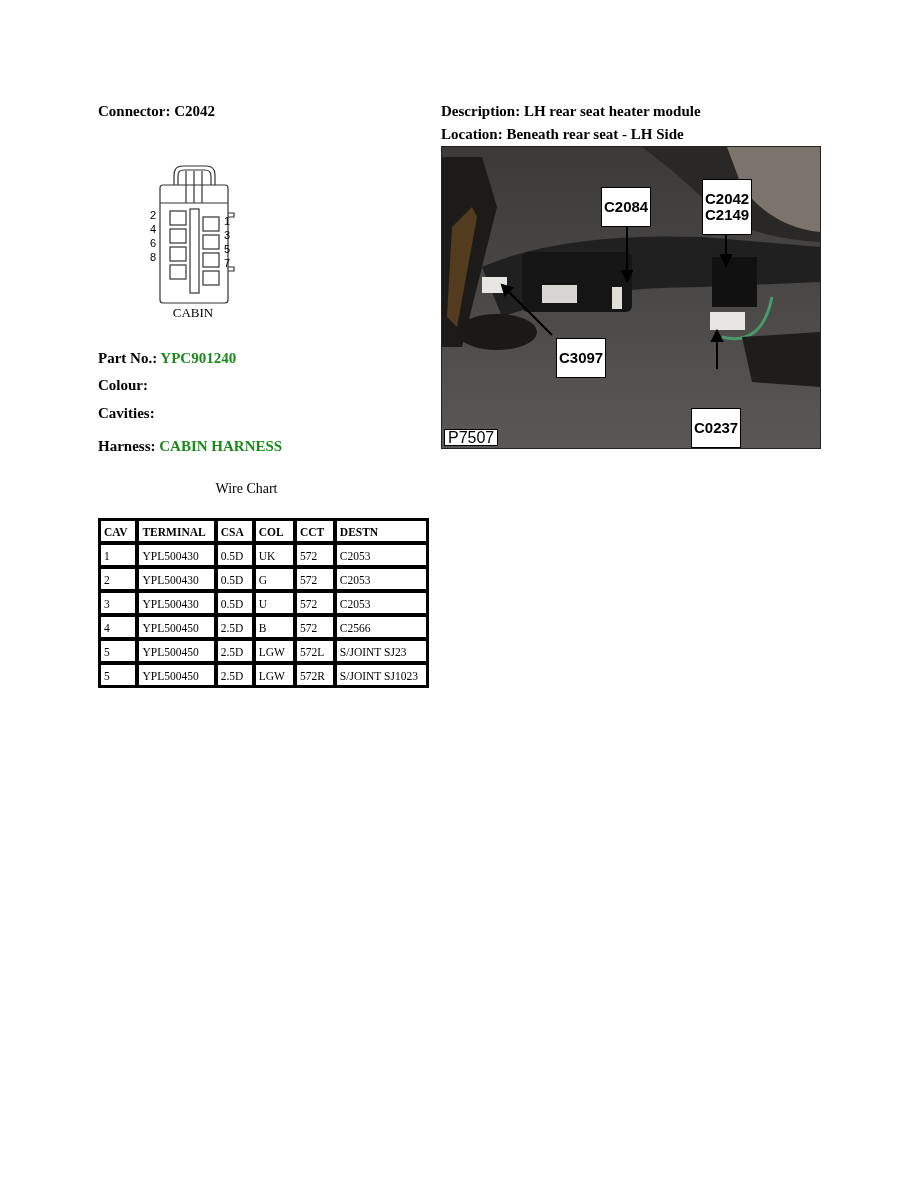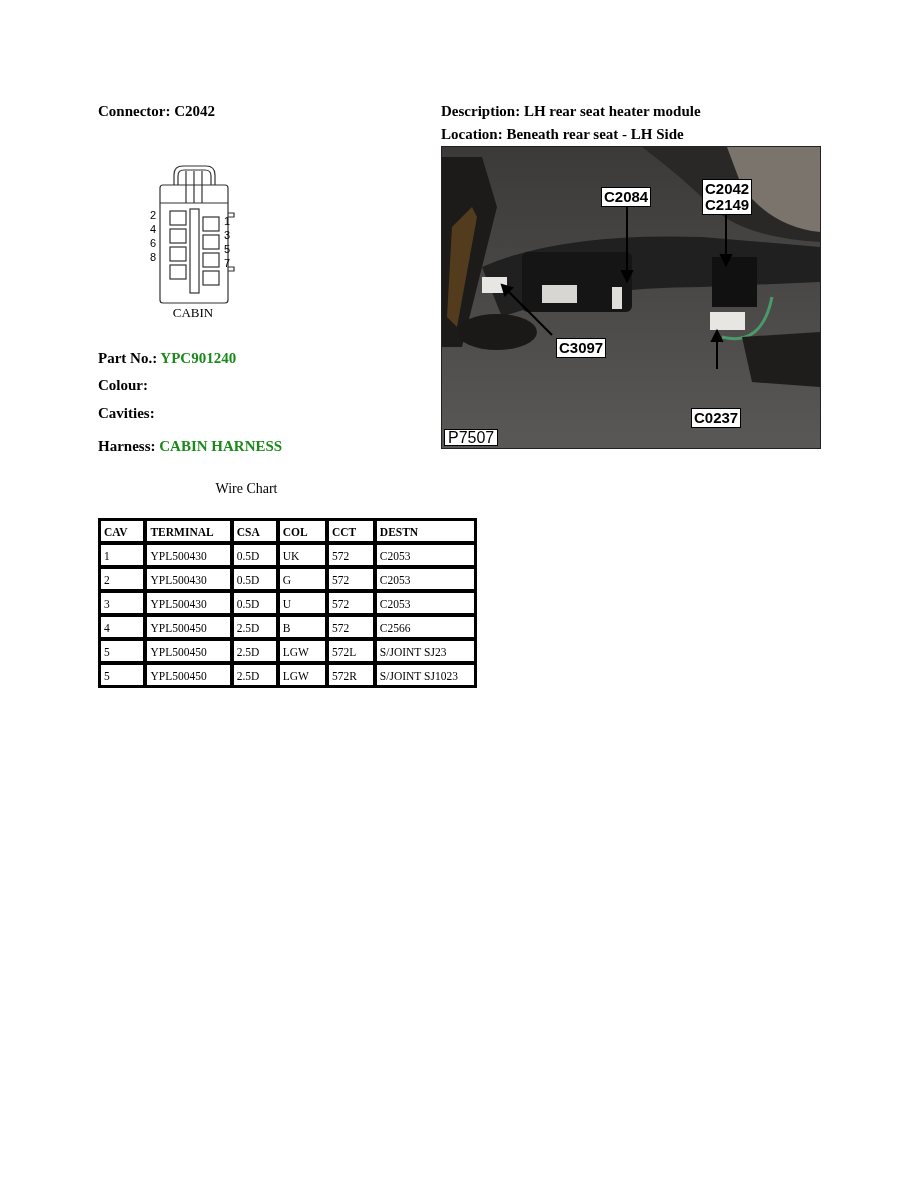--- a/index.html
+++ b/index.html
@@ -5,30 +5,30 @@
   html, body { margin: 0; padding: 0; background: #ffffff; }
   body { width: 918px; height: 1188px; position: relative; overflow: hidden;
          font-family: "Liberation Serif", "DejaVu Serif", serif; color: #000; }
   .lbl { position: absolute; font-size: 15px; font-weight: bold; white-space: nowrap; }
   .green { color: #1a8a1a; }
   #connector-diagram { position: absolute; left: 138px; top: 163px; width: 110px; height: 160px; }
   #wire-title { position: absolute; left: 98px; top: 481px; width: 297px; text-align: center;
                 font-size: 14px; font-weight: normal; }
   #wire-table { position: absolute; left: 98px; top: 518px; border-collapse: separate;
                 border-spacing: 0; border: 2px solid #000; background: #000; }
-  #wire-table td, #wire-table th { background: #fff; font-size: 11.5px; padding: 1px 16px 0 3px;
+  #wire-table td, #wire-table th { background: #fff; font-size: 11.5px; padding: 1px 8px 0 3px;
                 height: 19px; text-align: left; white-space: nowrap; border: 1px solid #000;
                 border-right: 3px solid #000; border-bottom: 3px solid #000; font-weight: normal; }
   #wire-table tr:last-child td { border-bottom: 1px solid #000; }
   #wire-table td:last-child, #wire-table th:last-child { border-right: 1px solid #000; }
   #wire-table th { font-weight: bold; }
   #photo { position: absolute; left: 441px; top: 146px; width: 378px; height: 301px;
            border: 1px solid #222; overflow: hidden; background: #4a4847; }
   .callout { position: absolute; background: #fff; border: 1px solid #000; font-family: "Liberation Sans", sans-serif;
-             font-weight: bold; font-size: 15px; line-height: 16px; padding: 1px 2px; text-align: center; }
+             font-weight: bold; font-size: 15px; line-height: 16px; padding: 11px 2px; text-align: center; }
   .photo-id { position: absolute; left: 2px; bottom: 2px; background: #fff; border: 1px solid #000;
               font-family: "Liberation Sans", sans-serif; font-size: 16px; padding: 0 3px; line-height: 15px; }
 </style>
 </head>
 <body>
 
 <div class="lbl" style="left:98px;top:103px;">
   <span>Connector:</span>
   <span>C2042</span>
 </div>

